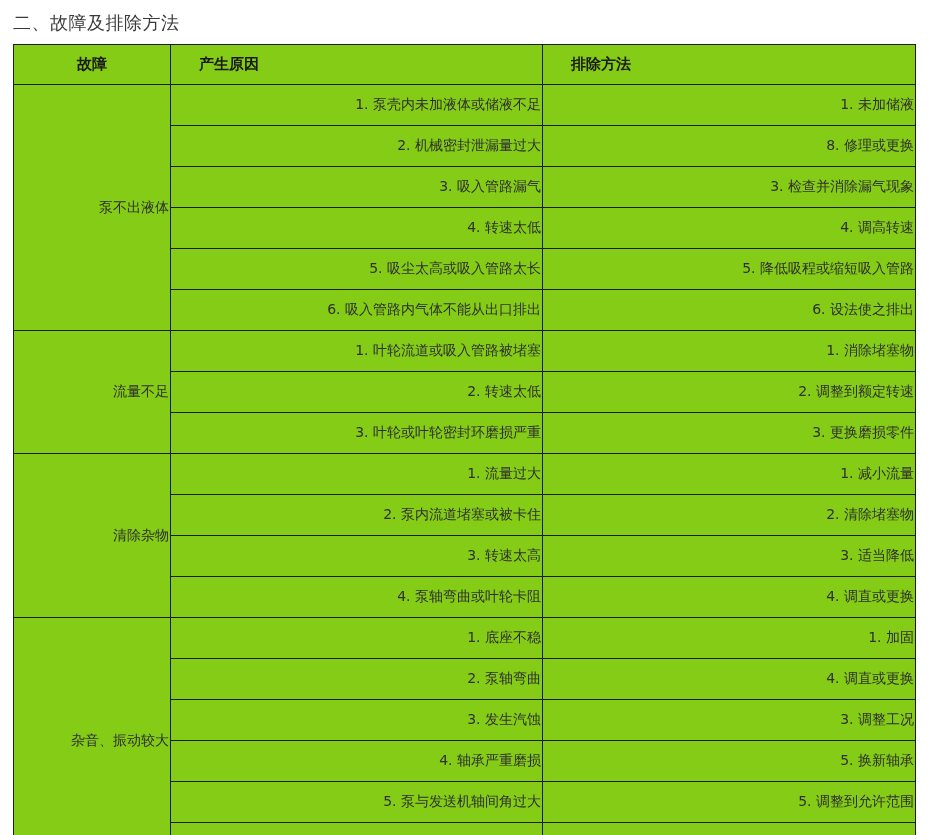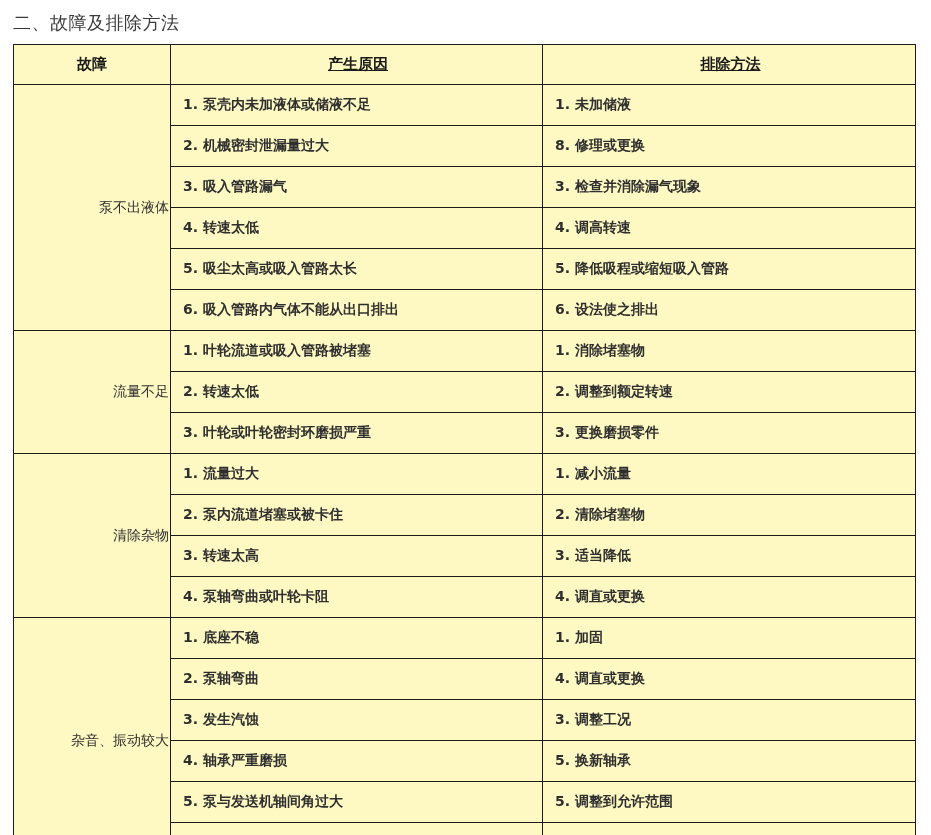--- a/index.html
+++ b/index.html
@@ -36,48 +36,46 @@
   table.fault-table col.c-fault  { width: 157px; }
   table.fault-table col.c-cause  { width: 372px; }
   table.fault-table col.c-remedy { width: 373px; }
 
   table.fault-table th,
   table.fault-table td {
     border: 1px solid #1c1c1c;
     font-size: 14px;
     color: #2f2f2f;
     vertical-align: middle;
-    background: #fef9c3;
+    background: #84cc16;
     overflow: hidden;
     white-space: nowrap;
   }
   table.fault-table th {
     height: 37px;
     font-size: 15px;
     font-weight: bold;
     color: #1a1a1a;
   }
   th.th-fault {
     text-align: center;
   }
   th.th-cause, th.th-remedy {
-    text-align: center;
-    padding-left: 4px;
-    text-decoration: underline;
+    text-align: left;
+    padding-left: 28px;
   }
   td.fault-cell {
     text-align: right;
     font-size: 14px;
     color: #303030;
   }
   td.cause-cell, td.remedy-cell {
     height: 38px;
-    text-align: left;
+    text-align: right;
     padding-left: 12px;
-    font-weight: bold;
   }
 </style>
 </head>
 <body>
 
 <div class="section-title">二、故障及排除方法</div>
 
 <table class="fault-table">
   <colgroup>
     <col class="c-fault">

